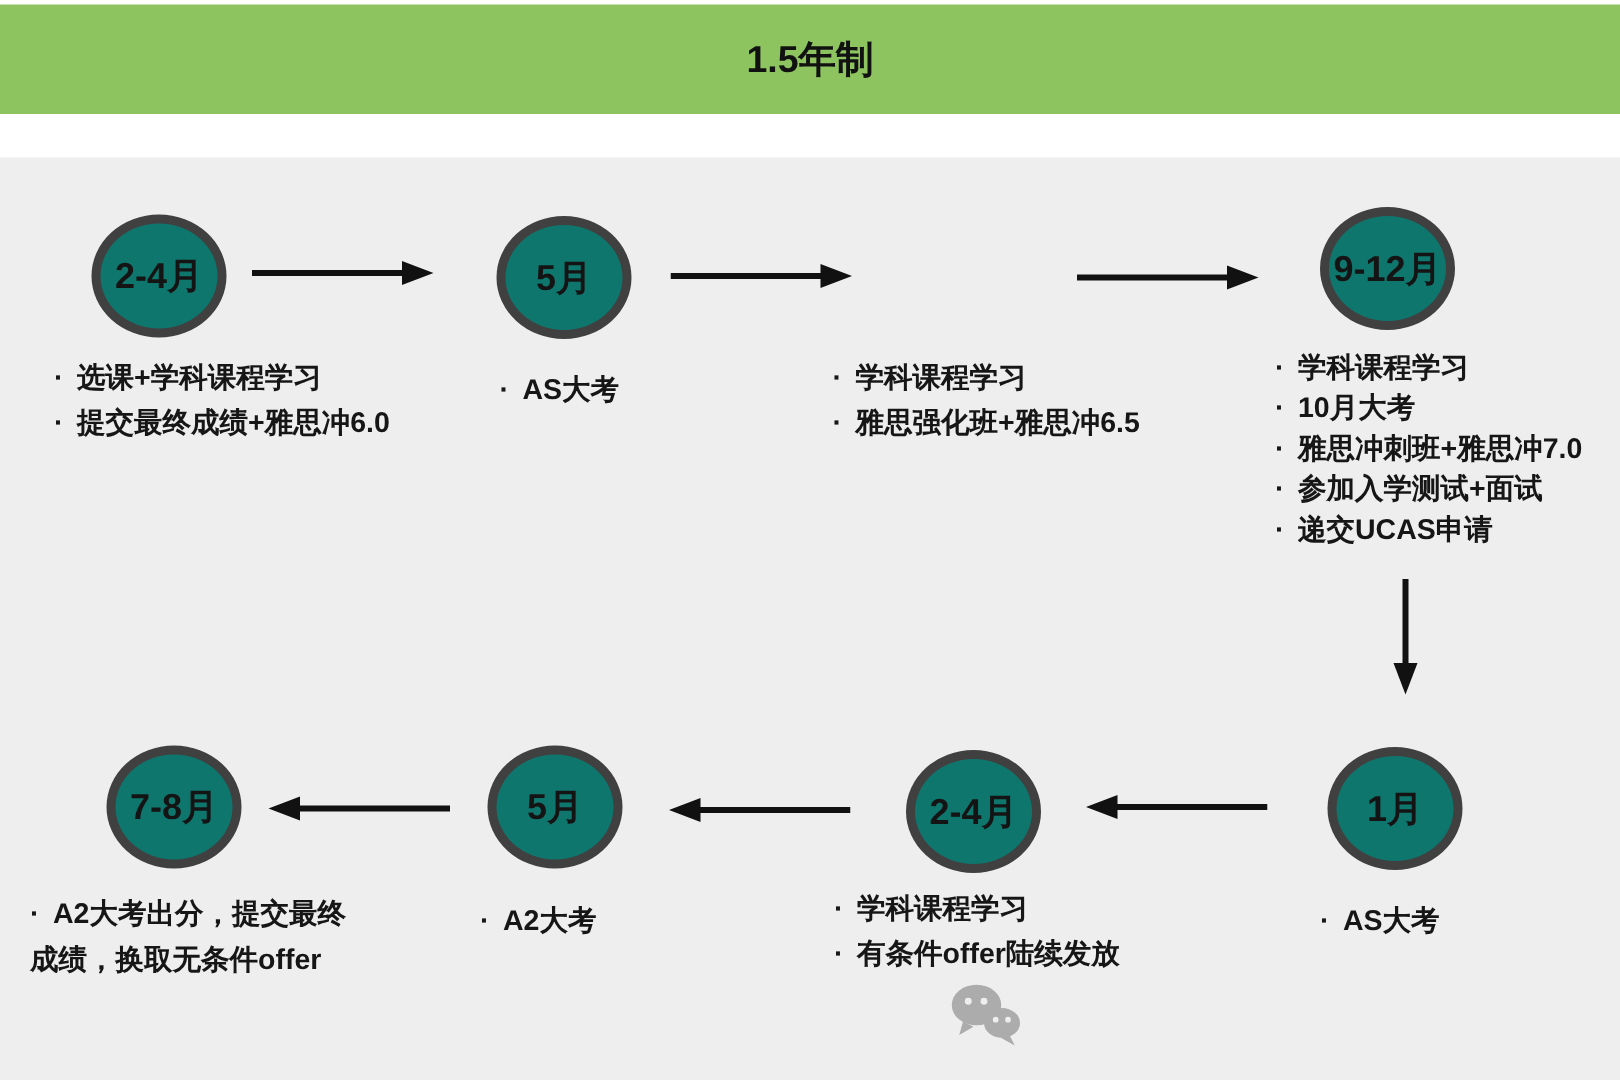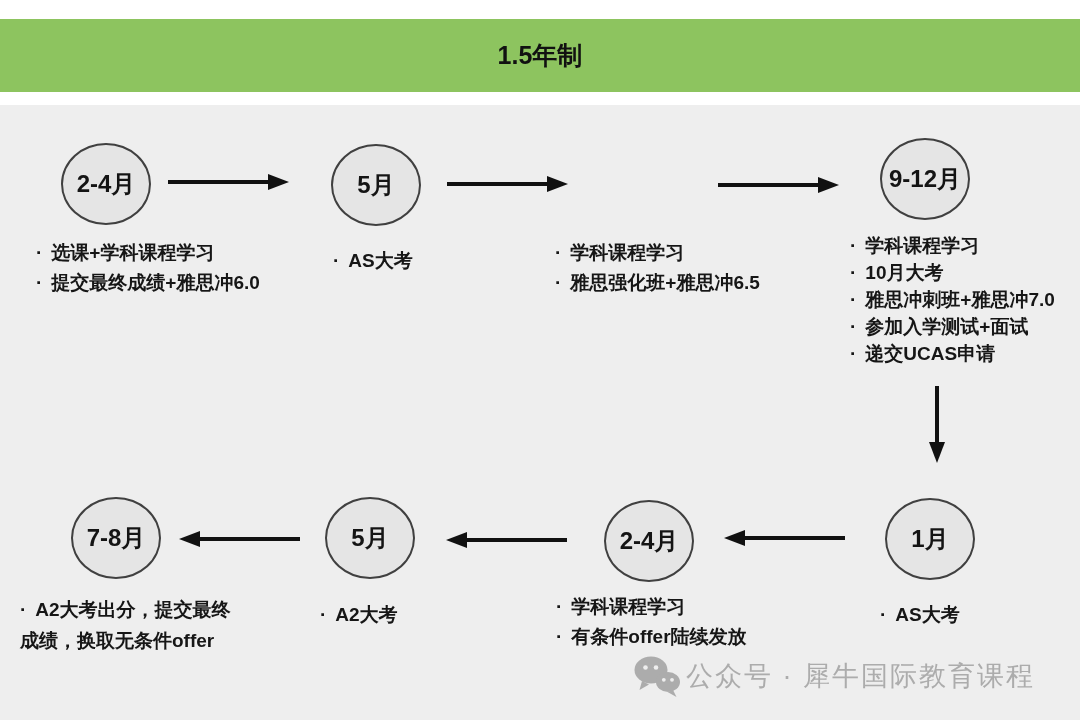--- a/index.html
+++ b/index.html
@@ -4,29 +4,29 @@
 <style>
   html, body { margin: 0; padding: 0; background: #ffffff; }
   .canvas {
     position: relative; width: 1080px; height: 720px; overflow: hidden;
     font-family: "Liberation Sans", "DejaVu Sans", sans-serif;
     color: #141414;
   }
   .header {
     position: absolute; left: 0; top: 3px; width: 1080px; height: 73px;
     background: #8dc45f; display: flex; align-items: center; justify-content: center;
-    font-size: 25px; font-weight: bold; color: #111; margin-top: 16px;
+    font-size: 25px; font-weight: bold; color: #111;
   }
   .graybox {
     position: absolute; left: 0; top: 105px; width: 1080px; height: 615px;
     background: #eeeeee;
   }
   .node {
     position: absolute; width: 90px; height: 82px; border-radius: 50%;
-    background: #e5e5e5; border: 2px solid #404040; box-sizing: border-box;
+    background: #0f766e; border: 6px solid #404040; box-sizing: border-box;
     display: flex; align-items: center; justify-content: center;
     font-size: 24px; font-weight: bold; color: #141414;
   }
   .notes { position: absolute; font-size: 19px; font-weight: bold; color: #161616; }
   .notes .li { white-space: nowrap; line-height: 30px; }
   .notes.tight .li { line-height: 27px; }
   .notes.wrap { width: 218px; }
   .notes.wrap .li { white-space: normal; line-height: 31px; }
   .dot { margin-right: 9px; }
   svg.arr { position: absolute; }
@@ -143,15 +143,14 @@
   <svg class="wm-icon" width="48" height="42" viewBox="0 0 48 42">
     <ellipse cx="18" cy="14" rx="16.5" ry="13.5" fill="#acacac"></ellipse>
     <path d="M9 25 L6.5 34 L16 28.5 Z" fill="#acacac"></path>
     <circle cx="12.5" cy="11.5" r="2.3" fill="#eeeeee"></circle>
     <circle cx="23" cy="11.5" r="2.3" fill="#eeeeee"></circle>
     <ellipse cx="35" cy="26" rx="12" ry="10" fill="#acacac"></ellipse>
     <path d="M40 34 L43.5 41 L34.5 36 Z" fill="#acacac"></path>
     <circle cx="30.8" cy="23.8" r="1.9" fill="#eeeeee"></circle>
     <circle cx="39" cy="23.8" r="1.9" fill="#eeeeee"></circle>
   </svg>
-  <div class="watermark-text">公众号 · 犀牛国际教育课程</div>
 
 </div>
 
 </body></html>

